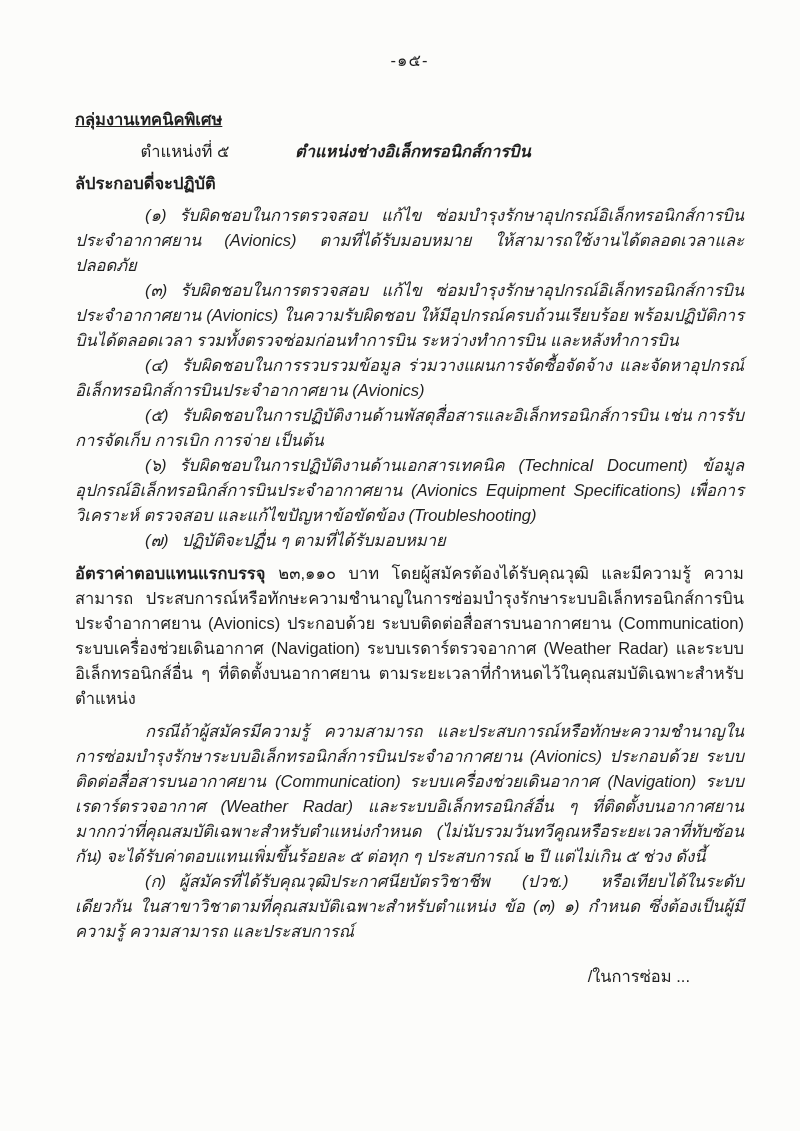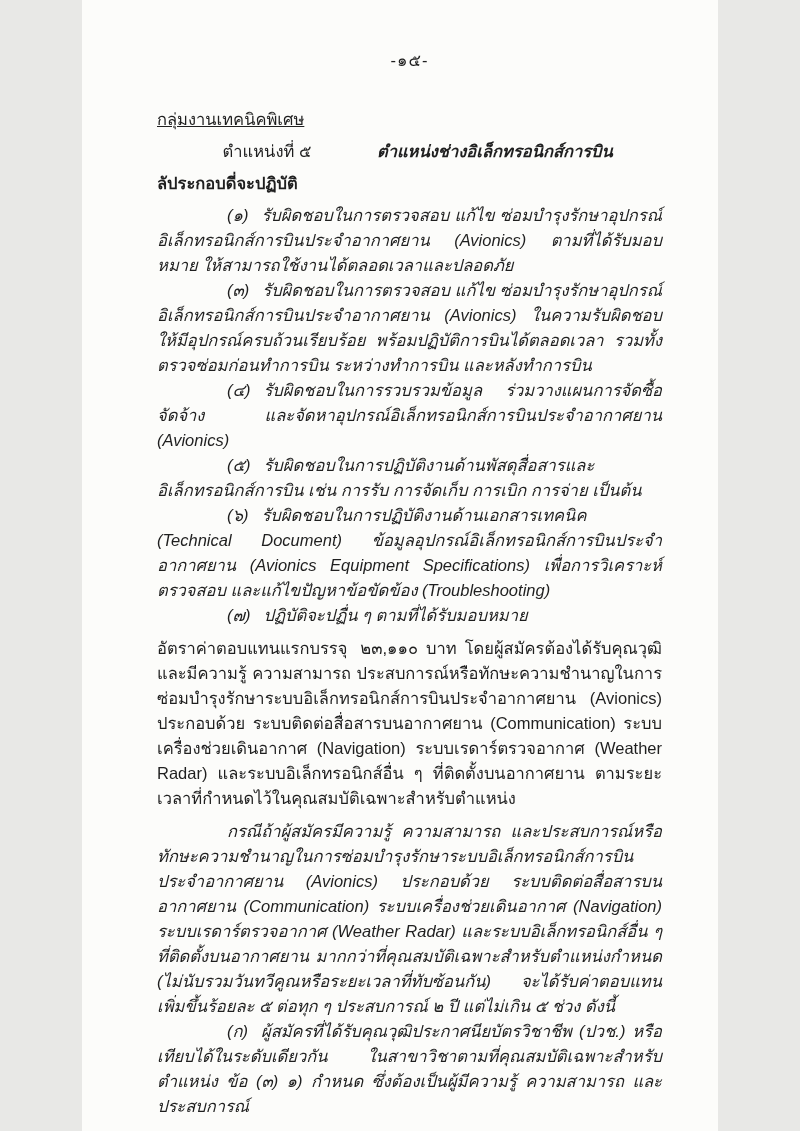--- a/index.html
+++ b/index.html
@@ -3,39 +3,39 @@
 <meta charset="utf-8">
 <style>
   html, body {
     margin: 0;
     padding: 0;
     background: #e8e8e6;
     font-family: "Liberation Sans", "DejaVu Sans", sans-serif;
   }
   .page {
     position: relative;
-    width: 636px;
+    width: 800px;
     height: 1131px;
     margin: 0 auto;
     background: #fcfcfa;
     color: #1f1f1f;
     box-sizing: border-box;
     padding: 48px 56px 0 75px;
     font-size: 16.5px;
     line-height: 25px;
     overflow: hidden;
   }
   .page-number {
     text-align: center;
     letter-spacing: 1px;
     margin-bottom: 34px;
   }
-  .bold { font-weight: normal; }
+  .bold { font-weight: bold; }
   .group-heading {
-    font-weight: normal;
+    font-weight: bold;
     text-decoration: underline;
     margin-bottom: 7px;
   }
   .position-row {
     display: flex;
     margin-bottom: 7px;
   }
   .position-label {
     width: 220px;
     flex: 0 0 220px;

